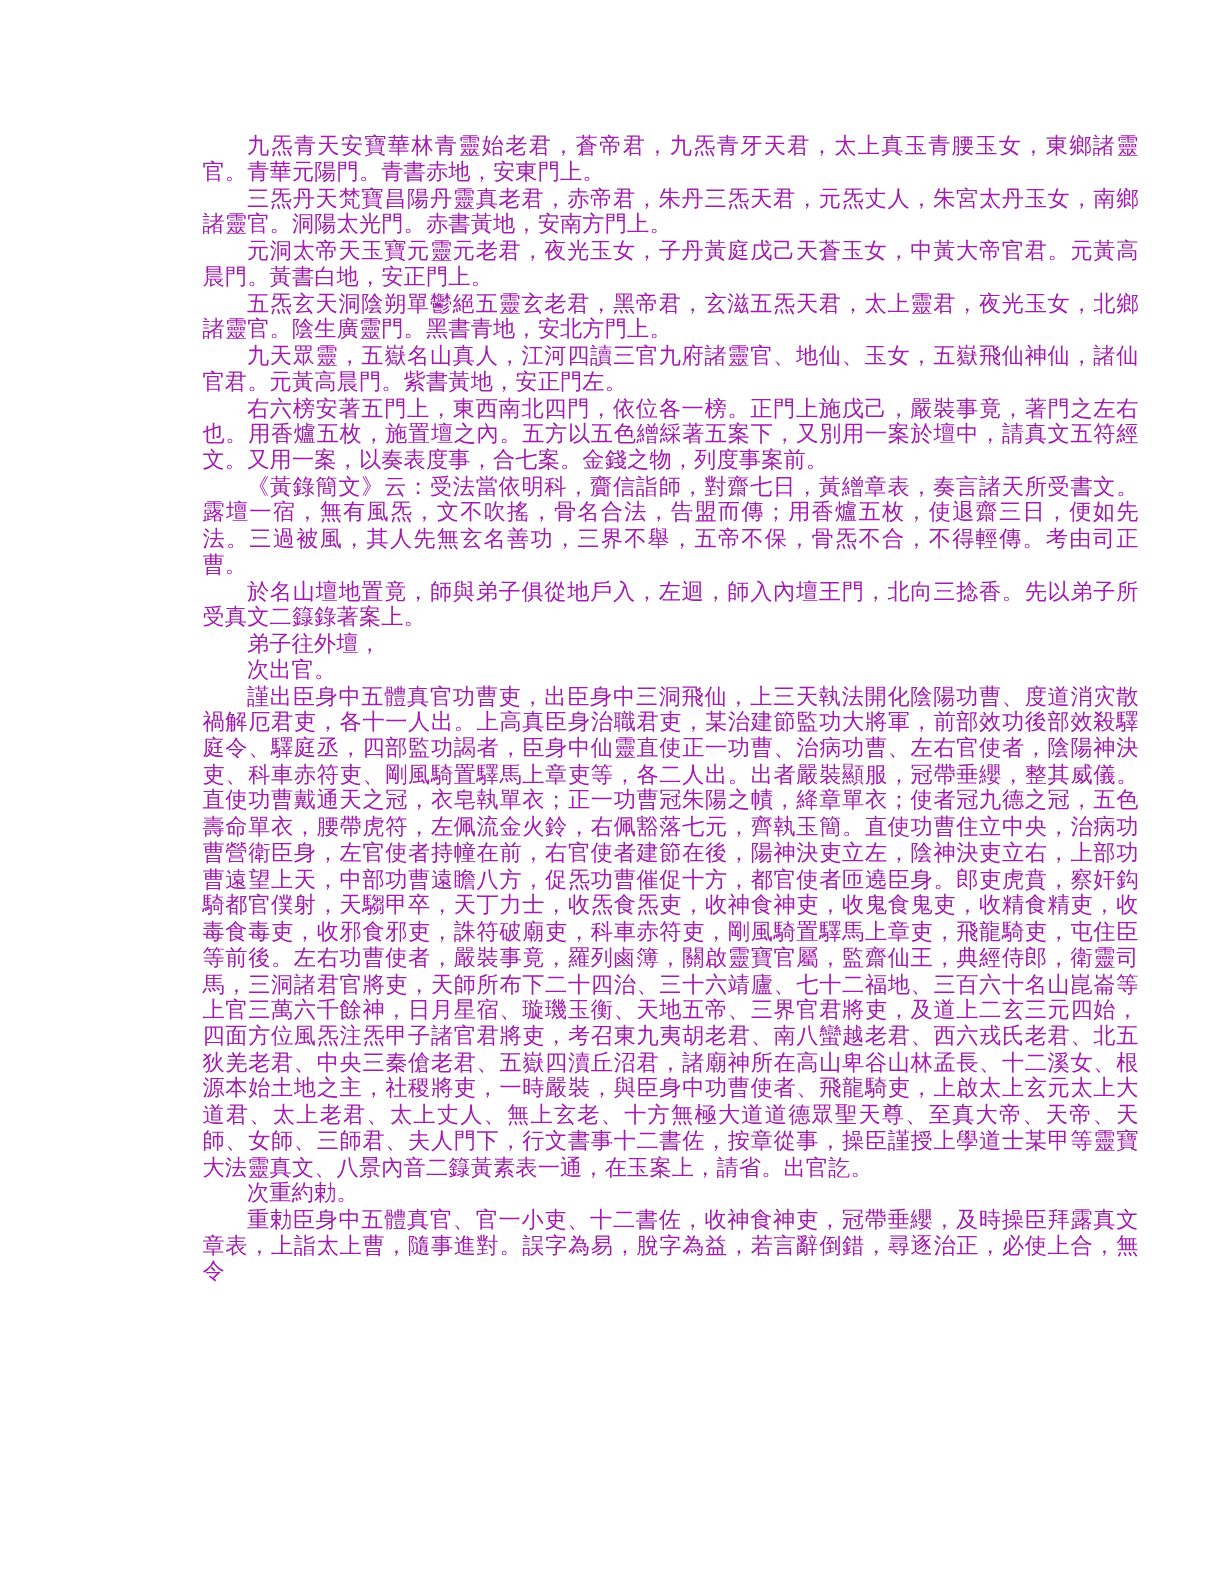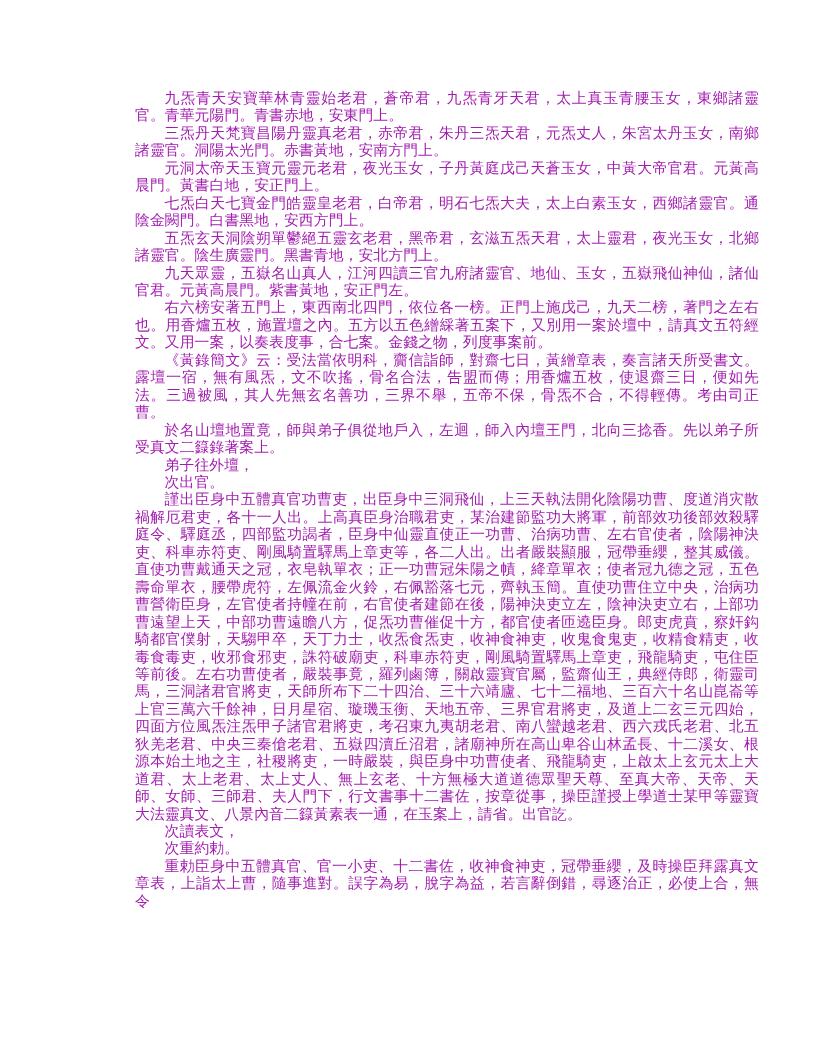--- a/index.html
+++ b/index.html
@@ -36,26 +36,24 @@
   }
 </style>
 </head>
 <body>
 
 <div class="page">
   <div class="text-block">
       <p>九炁青天安寶華林青靈始老君，蒼帝君，九炁青牙天君，太上真玉青腰玉女，東鄉諸靈官。青華元陽門。青書赤地，安東門上。</p>
       <p>三炁丹天梵寶昌陽丹靈真老君，赤帝君，朱丹三炁天君，元炁丈人，朱宮太丹玉女，南鄉諸靈官。洞陽太光門。赤書黃地，安南方門上。</p>
       <p>元洞太帝天玉寶元靈元老君，夜光玉女，子丹黃庭戊己天蒼玉女，中黃大帝官君。元黃高晨門。黃書白地，安正門上。</p>
-      <p>七炁白天七寶金門皓靈皇老君，白帝君，明石七炁大夫，太上白素玉女，西鄉諸靈官。通陰金闕門。白書黑地，安西方門上。</p>
       <p>五炁玄天洞陰朔單鬱絕五靈玄老君，黑帝君，玄滋五炁天君，太上靈君，夜光玉女，北鄉諸靈官。陰生廣靈門。黑書青地，安北方門上。</p>
       <p>九天眾靈，五嶽名山真人，江河四讀三官九府諸靈官、地仙、玉女，五嶽飛仙神仙，諸仙官君。元黃高晨門。紫書黃地，安正門左。</p>
-      <p>右六榜安著五門上，東西南北四門，依位各一榜。正門上施戊己，九天二榜，著門之左右也。用香爐五枚，施置壇之內。五方以五色繒綵著五案下，又別用一案於壇中，請真文五符經文。又用一案，以奏表度事，合七案。金錢之物，列度事案前。</p>
+      <p>右六榜安著五門上，東西南北四門，依位各一榜。正門上施戊己，嚴裝事竟，著門之左右也。用香爐五枚，施置壇之內。五方以五色繒綵著五案下，又別用一案於壇中，請真文五符經文。又用一案，以奏表度事，合七案。金錢之物，列度事案前。</p>
       <p>《黃錄簡文》云：受法當依明科，齎信詣師，對齋七日，黃繒章表，奏言諸天所受書文。露壇一宿，無有風炁，文不吹搖，骨名合法，告盟而傳；用香爐五枚，使退齋三日，便如先法。三過被風，其人先無玄名善功，三界不舉，五帝不保，骨炁不合，不得輕傳。考由司正曹。</p>
       <p>於名山壇地置竟，師與弟子俱從地戶入，左迴，師入內壇王門，北向三捻香。先以弟子所受真文二籙錄著案上。</p>
       <p>弟子往外壇，</p>
       <p>次出官。</p>
       <p>謹出臣身中五體真官功曹吏，出臣身中三洞飛仙，上三天執法開化陰陽功曹、度道消灾散禍解厄君吏，各十一人出。上高真臣身治職君吏，某治建節監功大將軍，前部效功後部效殺驛庭令、驛庭丞，四部監功謁者，臣身中仙靈直使正一功曹、治病功曹、左右官使者，陰陽神決吏、科車赤符吏、剛風騎置驛馬上章吏等，各二人出。出者嚴裝顯服，冠帶垂纓，整其威儀。直使功曹戴通天之冠，衣皂執單衣；正一功曹冠朱陽之幘，絳章單衣；使者冠九德之冠，五色壽命單衣，腰帶虎符，左佩流金火鈴，右佩豁落七元，齊執玉簡。直使功曹住立中央，治病功曹營衛臣身，左官使者持幢在前，右官使者建節在後，陽神決吏立左，陰神決吏立右，上部功曹遠望上天，中部功曹遠瞻八方，促炁功曹催促十方，都官使者匝遶臣身。郎吏虎賁，察奸鈎騎都官僕射，天騶甲卒，天丁力士，收炁食炁吏，收神食神吏，收鬼食鬼吏，收精食精吏，收毒食毒吏，收邪食邪吏，誅符破廟吏，科車赤符吏，剛風騎置驛馬上章吏，飛龍騎吏，屯住臣等前後。左右功曹使者，嚴裝事竟，羅列鹵簿，關啟靈寶官屬，監齋仙王，典經侍郎，衛靈司馬，三洞諸君官將吏，天師所布下二十四治、三十六靖廬、七十二福地、三百六十名山崑崙等上官三萬六千餘神，日月星宿、璇璣玉衡、天地五帝、三界官君將吏，及道上二玄三元四始，四面方位風炁注炁甲子諸官君將吏，考召東九夷胡老君、南八蠻越老君、西六戎氏老君、北五狄羌老君、中央三秦傖老君、五嶽四瀆丘沼君，諸廟神所在高山卑谷山林孟長、十二溪女、根源本始土地之主，社稷將吏，一時嚴裝，與臣身中功曹使者、飛龍騎吏，上啟太上玄元太上大道君、太上老君、太上丈人、無上玄老、十方無極大道道德眾聖天尊、至真大帝、天帝、天師、女師、三師君、夫人門下，行文書事十二書佐，按章從事，操臣謹授上學道士某甲等靈寶大法靈真文、八景內音二籙黃素表一通，在玉案上，請省。出官訖。</p>
-      <p>次讀表文，</p>
       <p>次重約勅。</p>
       <p>重勅臣身中五體真官、官一小吏、十二書佐，收神食神吏，冠帶垂纓，及時操臣拜露真文章表，上詣太上曹，隨事進對。誤字為易，脫字為益，若言辭倒錯，尋逐治正，必使上合，無令</p>
     </div>
 </div>
 
 </body></html>

